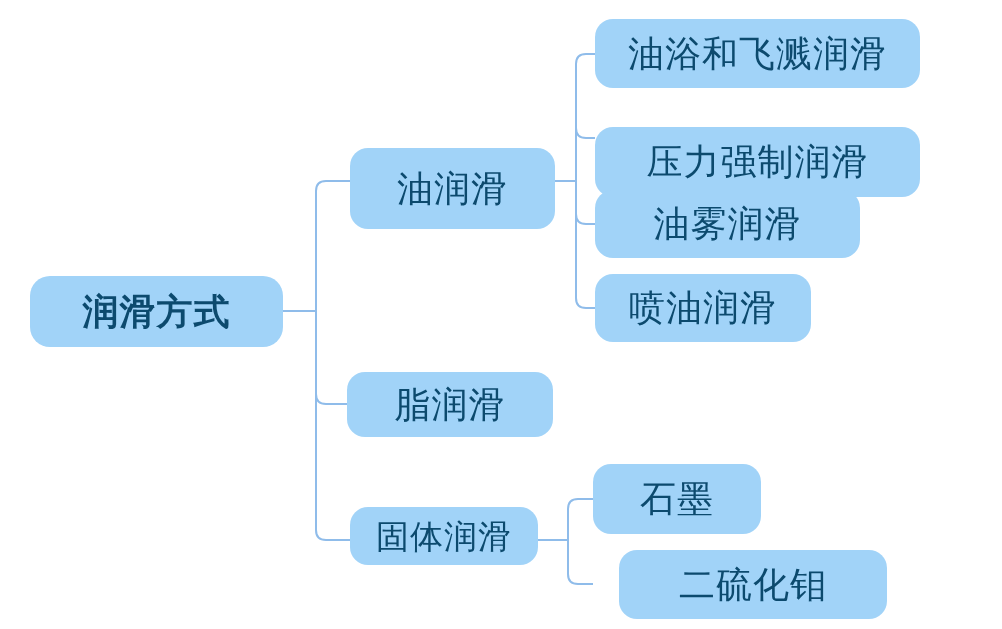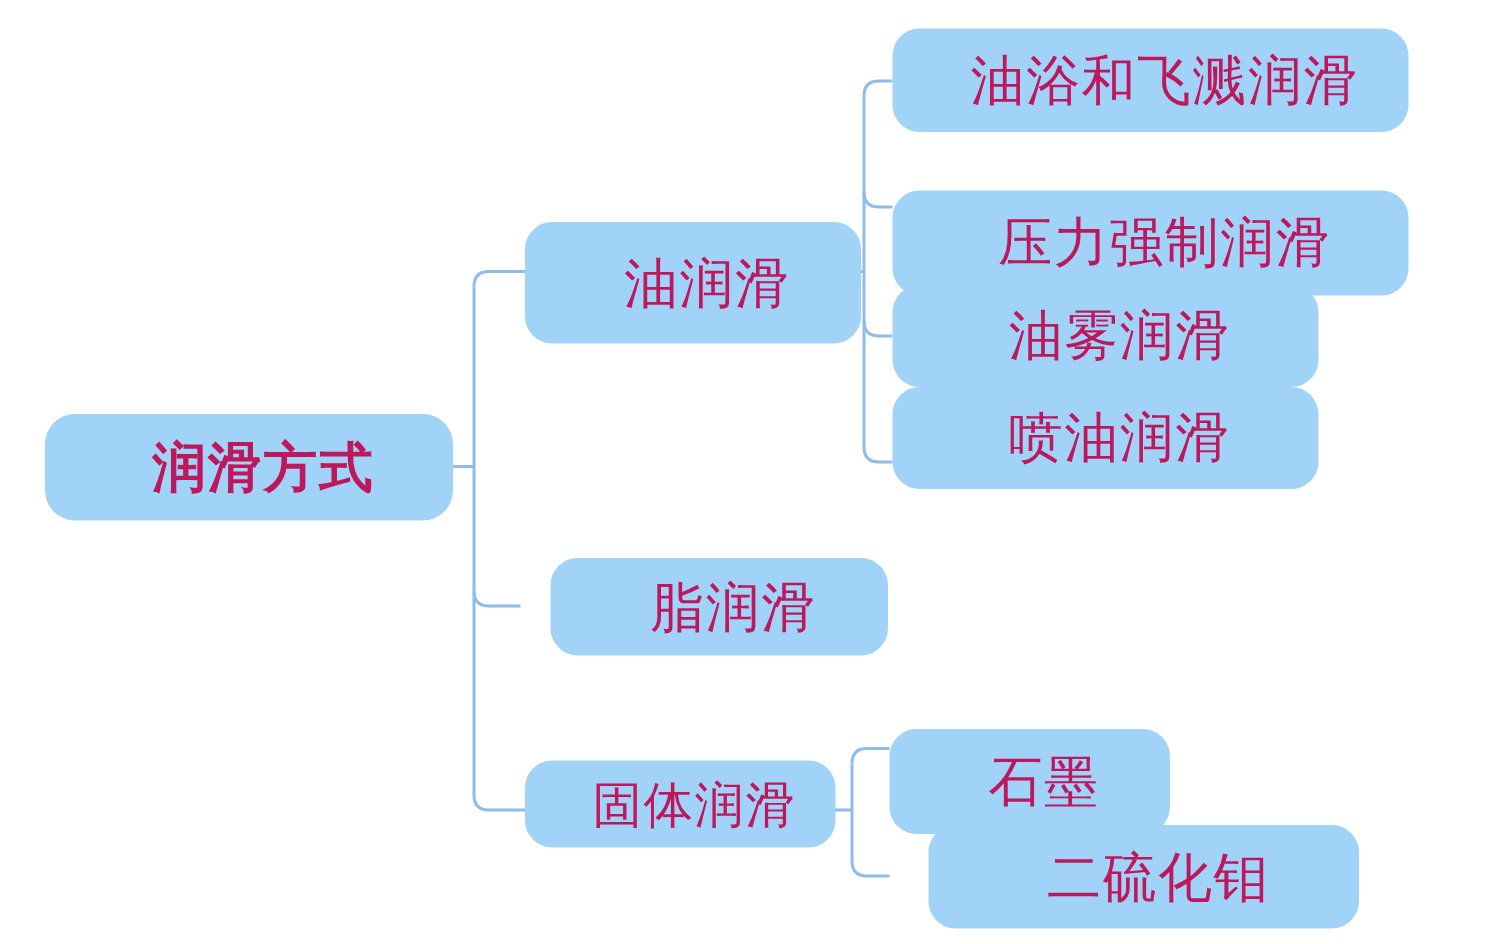--- a/index.html
+++ b/index.html
@@ -4,24 +4,23 @@
 <style>
   html,body{margin:0;padding:0;background:#ffffff;}
   .canvas{
     position:relative;width:1002px;height:629px;background:#ffffff;
     font-family:"Liberation Sans",sans-serif;overflow:hidden;
   }
   .connectors{position:absolute;left:0;top:0;width:1002px;height:629px;}
   .connectors path{fill:none;stroke:#8FBCEA;stroke-width:2;stroke-linecap:butt;}
   .node{
     position:absolute;display:flex;align-items:center;justify-content:center;
-    background:#A1D3F8;color:#be185d;border-radius:18px;
+    background:#A1D3F8;color:#0c4a6e;border-radius:18px;
     font-size:36px;line-height:1;letter-spacing:1px;white-space:nowrap;
     user-select:none;
-    padding-left:19px;
   }
   .node.root{font-weight:bold;border-radius:20px;}
 </style>
 </head>
 <body>
 
 <div class="canvas">
 
   <svg class="connectors" viewBox="0 0 1002 629" xmlns="http://www.w3.org/2000/svg">
 
@@ -41,29 +40,29 @@
     <path d="M538,540 H568"></path>
     <path d="M568,509 V574"></path>
     <path d="M568,509 Q568,499 578,499 H593"></path>
     <path d="M568,574 Q568,584 578,584 H593"></path>
   </svg>
 
   <div class="node root" style="left:30px;top:276px;width:253px;height:71px;">润滑方式</div>
 
   <div class="node" style="left:350px;top:148px;width:205px;height:81px;">油润滑</div>
 
-  <div class="node" style="left:347px;top:372px;width:206px;height:65px;margin-left:20px;">脂润滑</div>
+  <div class="node" style="left:347px;top:372px;width:206px;height:65px;">脂润滑</div>
 
   <div class="node" style="left:350px;top:507px;width:188px;height:58px;font-size:33px;">固体润滑</div>
 
   <div class="node" style="left:595px;top:19px;width:325px;height:69px;">油浴和飞溅润滑</div>
 
   <div class="node" style="left:595px;top:103px;width:325px;height:70px;margin-top:24px;">压力强制润滑</div>
 
   <div class="node" style="left:595px;top:190px;width:265px;height:68px;text-align:center;">油雾润滑</div>
 
-  <div class="node" style="left:595px;top:258px;width:265px;height:68px;">喷油润滑</div>
+  <div class="node" style="left:595px;top:274px;width:216px;height:68px;">喷油润滑</div>
 
-  <div class="node" style="left:593px;top:464px;width:168px;height:70px;margin-top:22px;">石墨</div>
+  <div class="node" style="left:593px;top:464px;width:168px;height:70px;">石墨</div>
 
   <div class="node" style="left:593px;top:550px;width:268px;height:69px;margin-left:26px;">二硫化钼</div>
 
 </div>
 
 </body></html>

